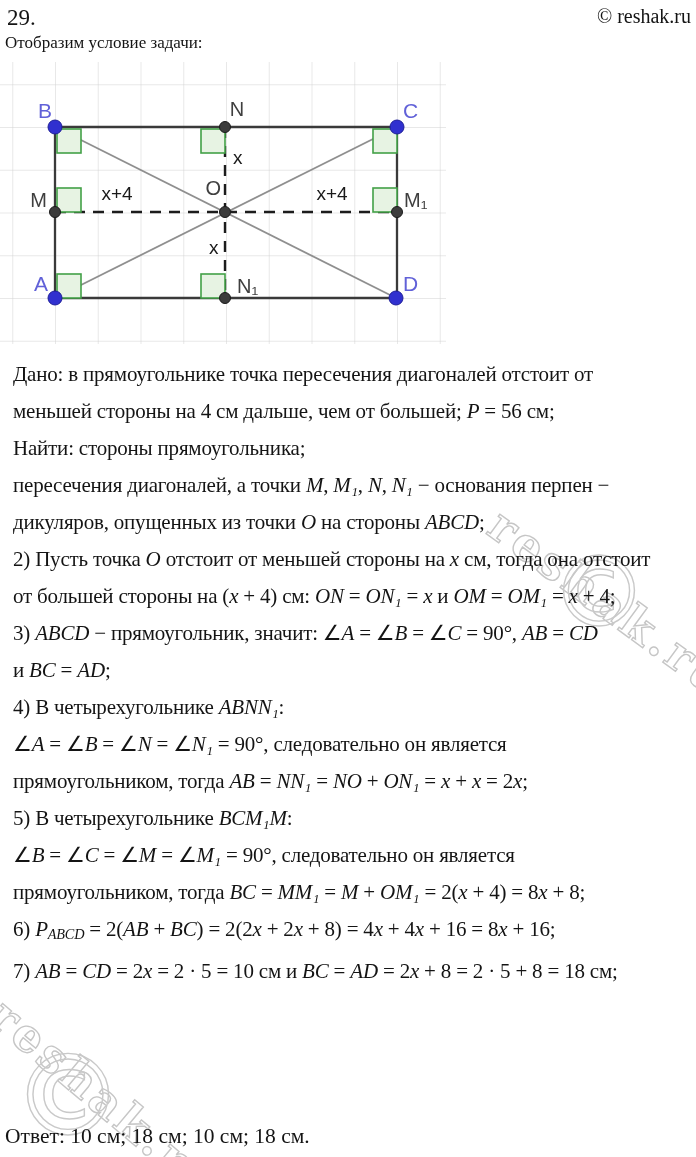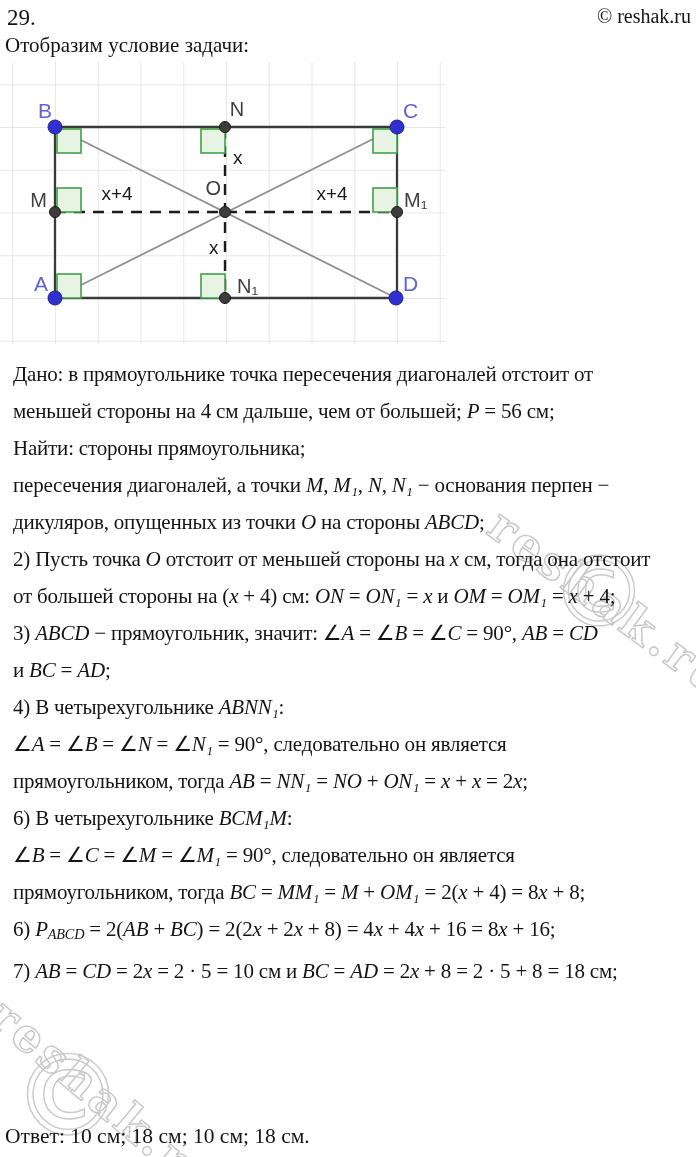--- a/index.html
+++ b/index.html
@@ -3,21 +3,21 @@
 <meta charset="utf-8">
 <style>
   html,body{margin:0;padding:0;}
   body{
     width:696px;height:1157px;position:relative;overflow:hidden;
     background:#ffffff;color:#141414;
     font-family:"Liberation Serif",serif;
   }
   .hdr-num{position:absolute;left:7px;top:5px;font-size:23px;font-weight:normal;}
   .hdr-brand{position:absolute;right:5px;top:5px;font-size:20px;}
-  .intro{position:absolute;left:5px;top:33px;font-size:21px;}
+  .intro{position:absolute;left:5px;top:33px;font-size:17px;}
 
   .diagram{position:absolute;left:0;top:60px;}
   .diagram text{font-family:"Liberation Sans",sans-serif;}
   .lblCorner{fill:#6161d8;font-size:21px;}
   .lblPoint{fill:#3f3f3f;font-size:20px;}
   .lblMeasure{fill:#1a1a1a;font-size:19px;}
 
   .body-lines{position:absolute;left:13px;top:356px;width:691px;z-index:2;}
   .tline{font-size:21px;line-height:37px;white-space:nowrap;letter-spacing:-0.2px;}
   .it{font-style:italic;}
@@ -114,20 +114,20 @@
     <div class="tline"><span>Найти:  стороны прямоугольника;</span></div>
     <div class="tline"><span>пересечения диагоналей, а точки </span><span class="it">M</span><span>, </span><span class="it">M₁</span><span>, </span><span class="it">N</span><span>, </span><span class="it">N₁</span><span> − основания перпен −</span></div>
     <div class="tline"><span>дикуляров, опущенных из точки </span><span class="it">O</span><span> на стороны </span><span class="it">ABCD</span><span>;</span></div>
     <div class="tline"><span>2) Пусть точка </span><span class="it">O</span><span> отстоит от меньшей стороны на </span><span class="it">x</span><span> см, тогда она отстоит</span></div>
     <div class="tline"><span>от большей стороны на (</span><span class="it">x</span><span> + 4) см:  </span><span class="it">ON</span><span> = </span><span class="it">ON₁</span><span> = </span><span class="it">x</span><span>  и  </span><span class="it">OM</span><span> = </span><span class="it">OM₁</span><span> = </span><span class="it">x</span><span> + 4;</span></div>
     <div class="tline"><span>3) </span><span class="it">ABCD</span><span> − прямоугольник, значит:  ∠</span><span class="it">A</span><span> = ∠</span><span class="it">B</span><span> = ∠</span><span class="it">C</span><span> = 90°,  </span><span class="it">AB</span><span> = </span><span class="it">CD</span></div>
     <div class="tline"><span>и </span><span class="it">BC</span><span> = </span><span class="it">AD</span><span>;</span></div>
     <div class="tline"><span>4) В четырехугольнике </span><span class="it">ABNN₁</span><span>:</span></div>
     <div class="tline"><span>∠</span><span class="it">A</span><span> = ∠</span><span class="it">B</span><span> = ∠</span><span class="it">N</span><span> = ∠</span><span class="it">N₁</span><span> = 90°, следовательно он является</span></div>
     <div class="tline"><span>прямоугольником, тогда </span><span class="it">AB</span><span> = </span><span class="it">NN₁</span><span> = </span><span class="it">NO</span><span> + </span><span class="it">ON₁</span><span> = </span><span class="it">x</span><span> + </span><span class="it">x</span><span> = 2</span><span class="it">x</span><span>;</span></div>
-    <div class="tline"><span>6) В четырехугольнике </span><span class="it">BCM₁M</span><span>:</span></div>
+    <div class="tline"><span>5) В четырехугольнике </span><span class="it">BCM₁M</span><span>:</span></div>
     <div class="tline"><span>∠</span><span class="it">B</span><span> = ∠</span><span class="it">C</span><span> = ∠</span><span class="it">M</span><span> = ∠</span><span class="it">M₁</span><span> = 90°, следовательно он является</span></div>
     <div class="tline"><span>прямоугольником, тогда </span><span class="it">BC</span><span> = </span><span class="it">MM₁</span><span> = </span><span class="it">M</span><span> + </span><span class="it">OM₁</span><span> = 2(</span><span class="it">x</span><span> + 4) = 8</span><span class="it">x</span><span> + 8;</span></div>
     <div class="tline"><span>6) </span><span class="it">P</span><span class="it sb">ABCD</span><span> = 2(</span><span class="it">AB</span><span> + </span><span class="it">BC</span><span>) = 2(2</span><span class="it">x</span><span> + 2</span><span class="it">x</span><span> + 8) = 4</span><span class="it">x</span><span> + 4</span><span class="it">x</span><span> + 16 = 8</span><span class="it">x</span><span> + 16;</span></div>
     <div class="tline"><span>7) </span><span class="it">AB</span><span> = </span><span class="it">CD</span><span> = 2</span><span class="it">x</span><span> = 2 · 5 = 10 см  и  </span><span class="it">BC</span><span> = </span><span class="it">AD</span><span> = 2</span><span class="it">x</span><span> + 8 = 2 · 5 + 8 = 18 см;</span></div>
   </div>
 
 <div class="answer">Ответ:  10 см;  18 см;  10 см;  18 см.</div>
 
 </body></html>

